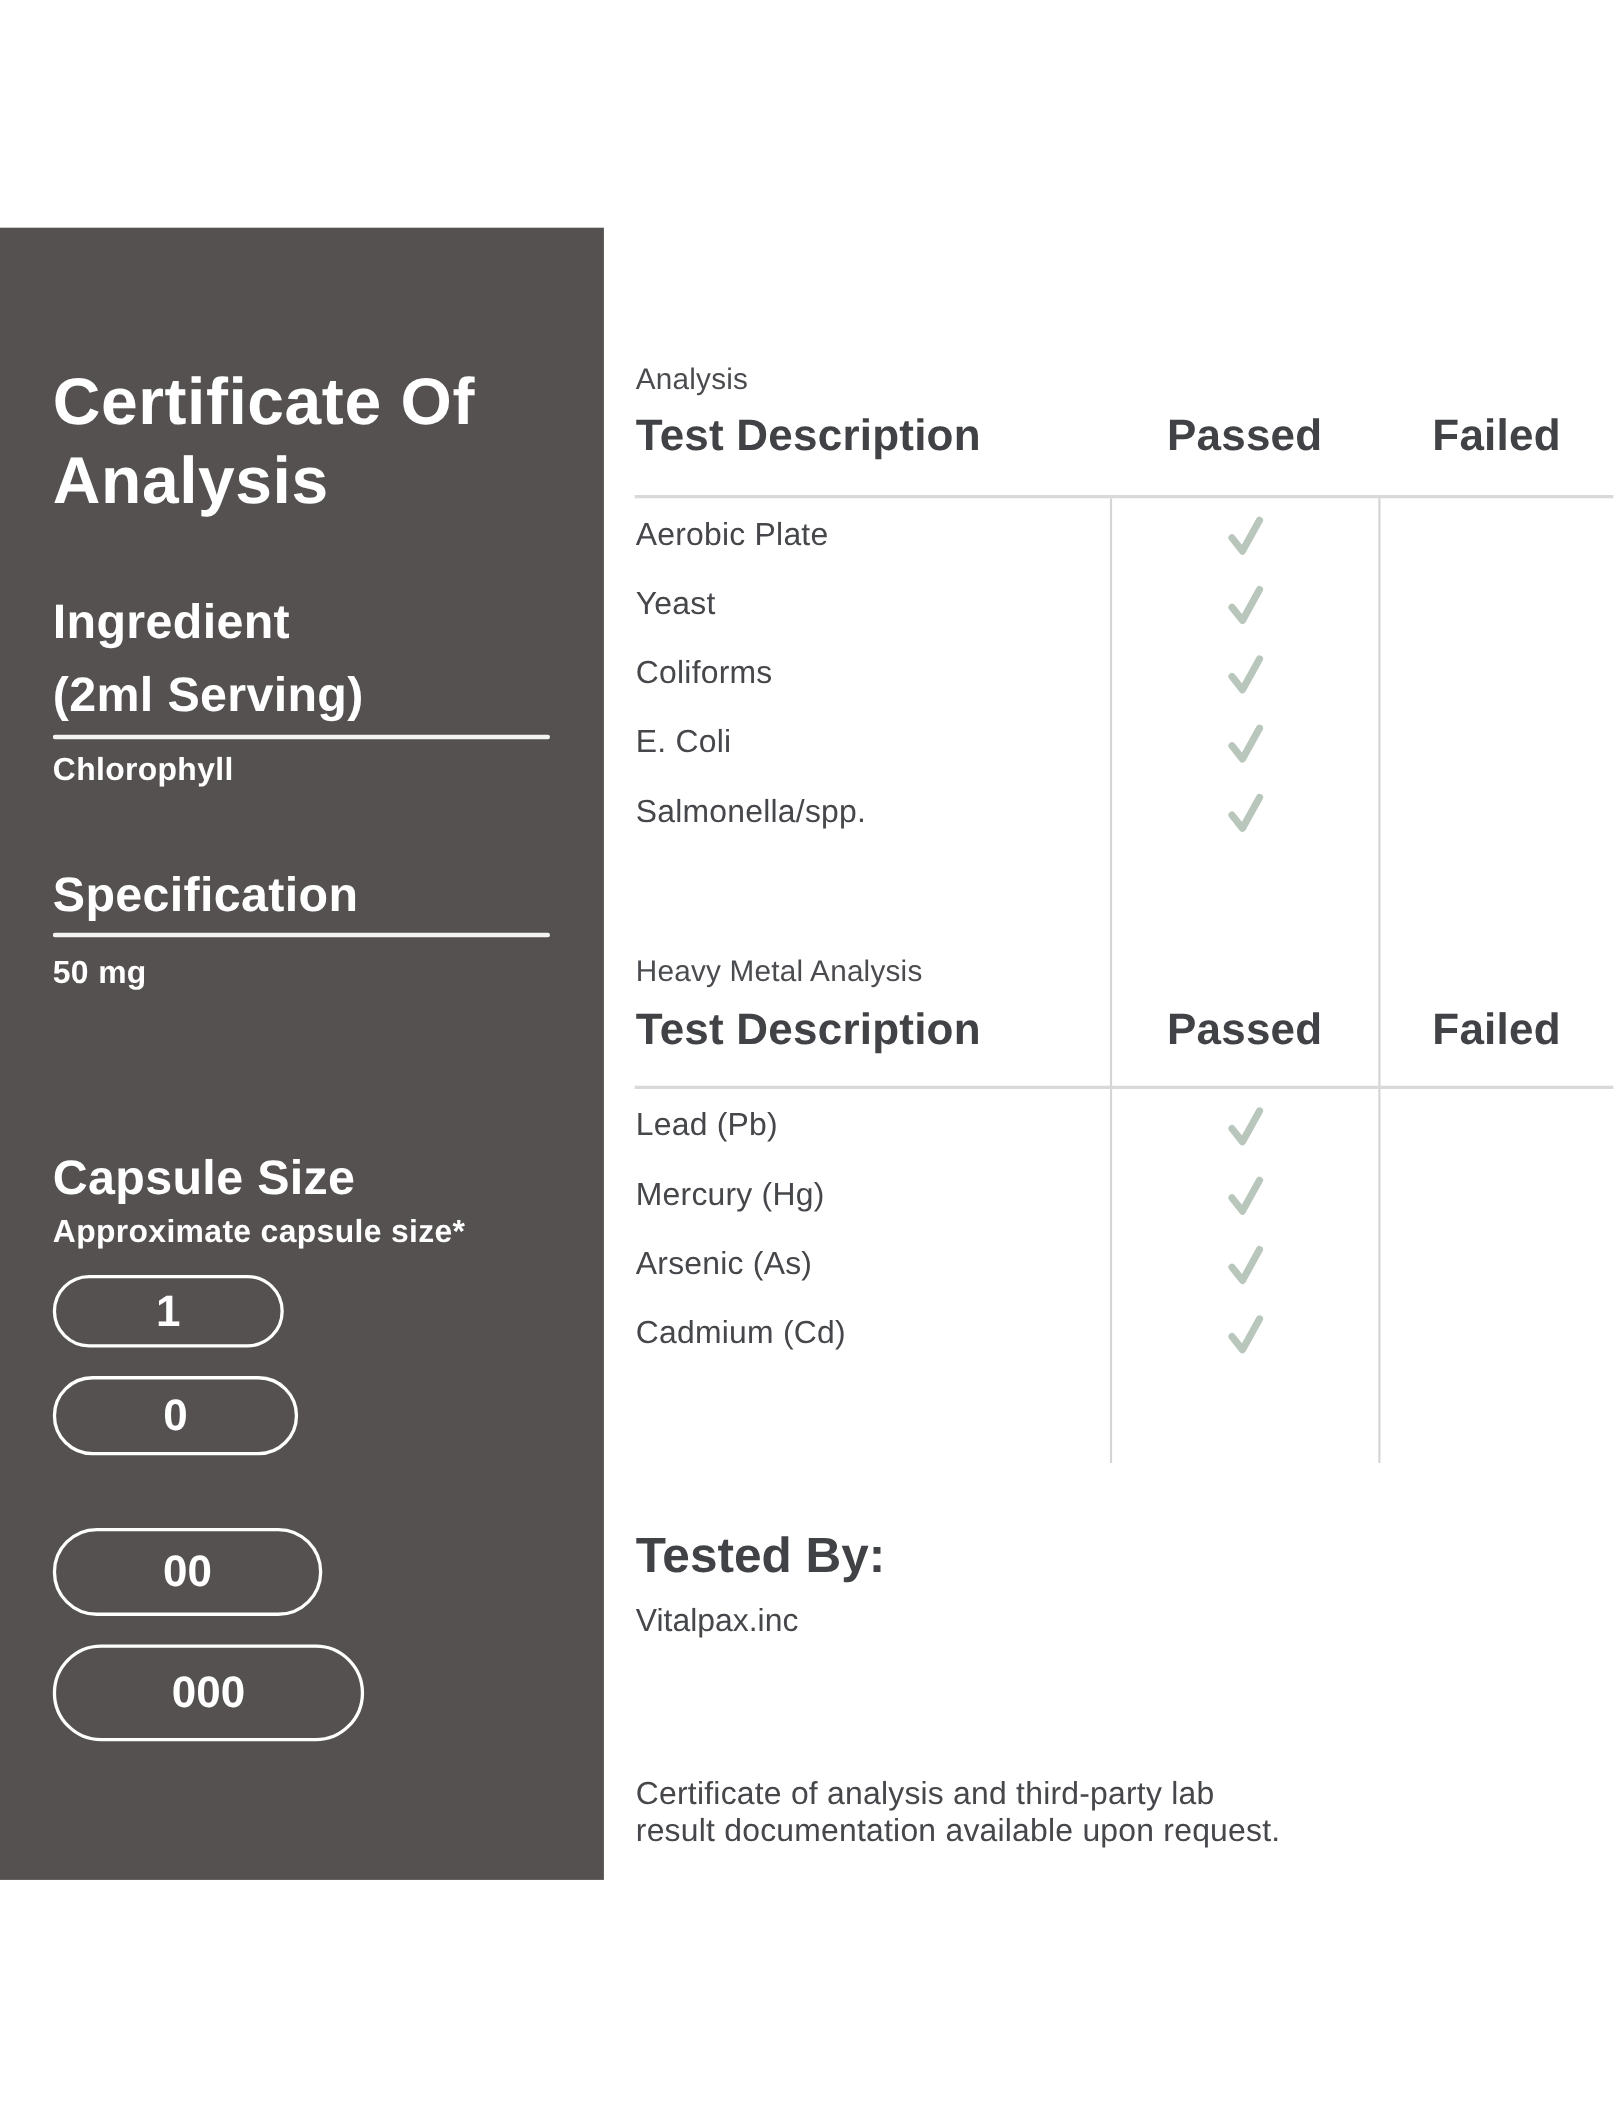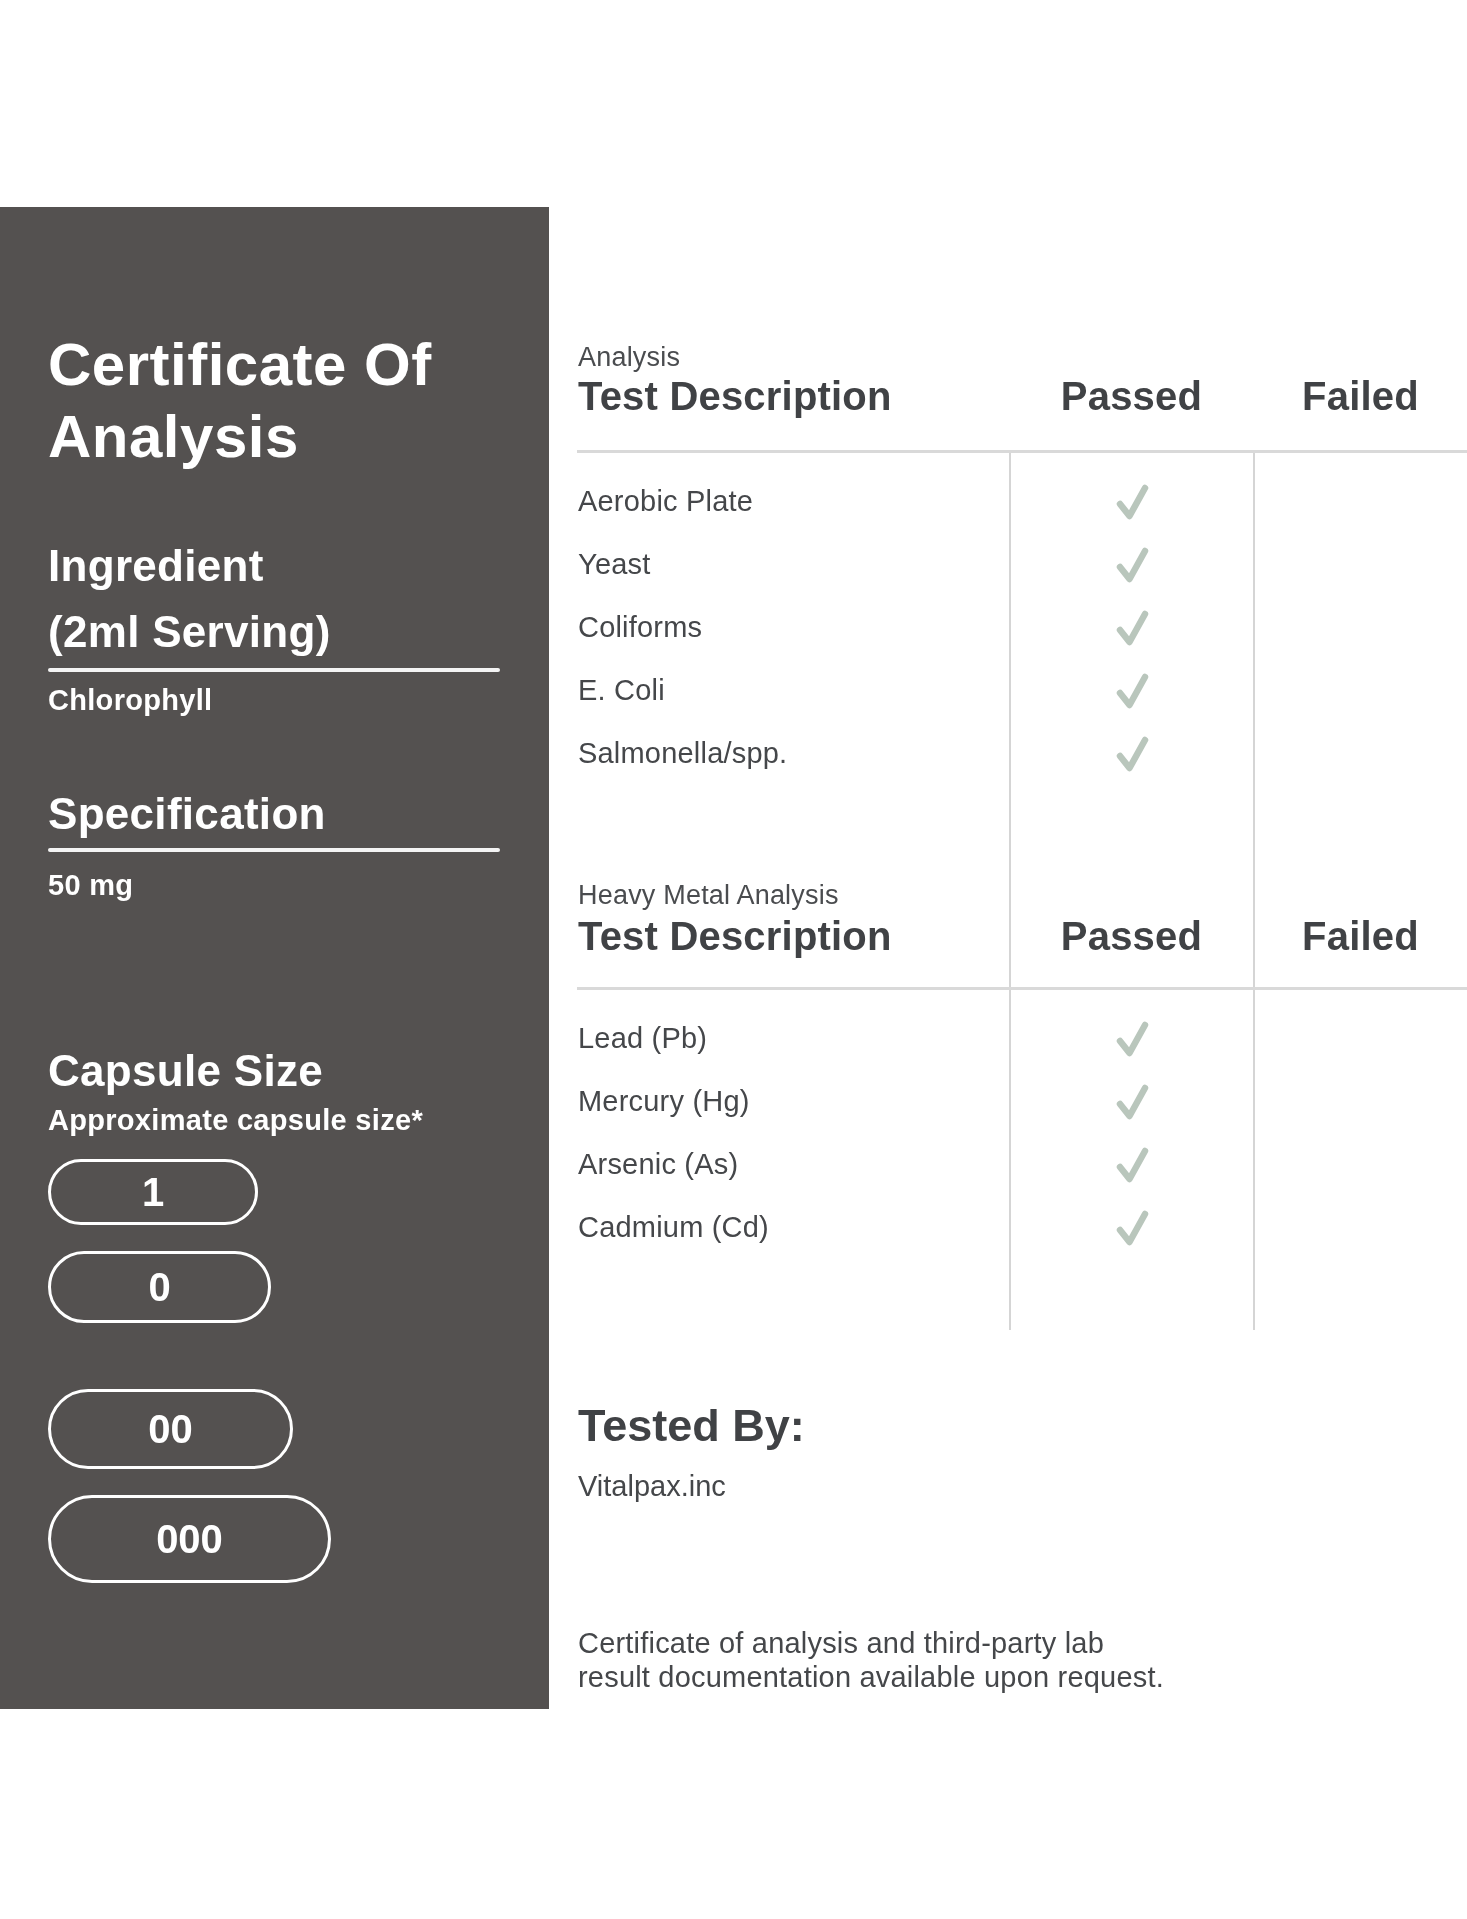--- a/index.html
+++ b/index.html
@@ -54,42 +54,42 @@
     align-items: center;
     justify-content: center;
     margin-bottom: 26px;
   }
   .capsule:nth-child(1) { width: 210px; height: 66px; }
   .capsule:nth-child(2) { width: 223px; height: 72px; }
   .capsule:nth-child(3) { width: 245px; height: 80px; margin-top: 40px; }
   .capsule:nth-child(4) { width: 283px; height: 88px; }
 
   
-  .r-abs { position: absolute; margin-top: 12px; }
+  .r-abs { position: absolute; }
   .section-label { left: 578px; font-size: 27px; color: #4a4c4f; letter-spacing: 0.2px; }
   .lbl1 { top: 330px; }
   .lbl2 { top: 868px; }
 
   .thead { position: absolute; left: 577px; width: 890px; display: flex; }
   .th1 { top: 374px; }
   .th2 { top: 914px; }
   .thead .cell { font-size: 40px; font-weight: 700; color: #404245; letter-spacing: 0.2px; }
   .c1 { width: 432px; padding-left: 1px; }
   .c2 { width: 245px; text-align: center; }
   .c3 { width: 213px; text-align: center; }
 
   .hrule { position: absolute; left: 577px; width: 890px; height: 3px; background: #d9d9d9; }
   .hr1 { top: 450px; }
   .hr2 { top: 987px; }
 
   .vline { position: absolute; top: 453px; width: 2px; height: 877px; background: #d5d5d5; }
   .v1 { left: 1009px; }
   .v2 { left: 1253px; }
 
-  .tbody { position: absolute; left: 577px; width: 890px; padding-top: 17px; }
+  .tbody { position: absolute; left: 577px; width: 890px; padding-top: 2px; }
   .tb1 { top: 453px; }
   .tb2 { top: 990px; }
   .trow { display: flex; align-items: center; height: 63px; }
   .trow .test { font-size: 29px; color: #45474a; letter-spacing: 0.2px; }
   .check-cell { display: flex; align-items: center; justify-content: center; }
   .check-icon svg { display: block; }
 
   .tested-heading { left: 578px; top: 1388px; font-size: 45px; font-weight: 700; color: #404245; }
   .tested-value { left: 578px; top: 1458px; font-size: 29px; color: #45474a; }
   .footer-note { left: 578px; top: 1614px; font-size: 29px; line-height: 34px; color: #45474a; letter-spacing: 0.2px; }

